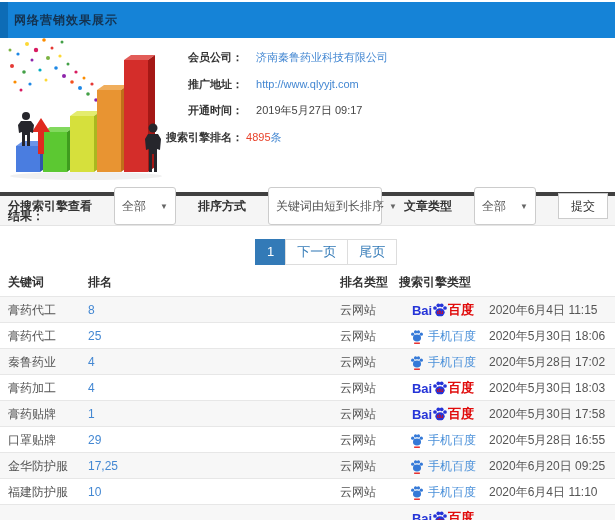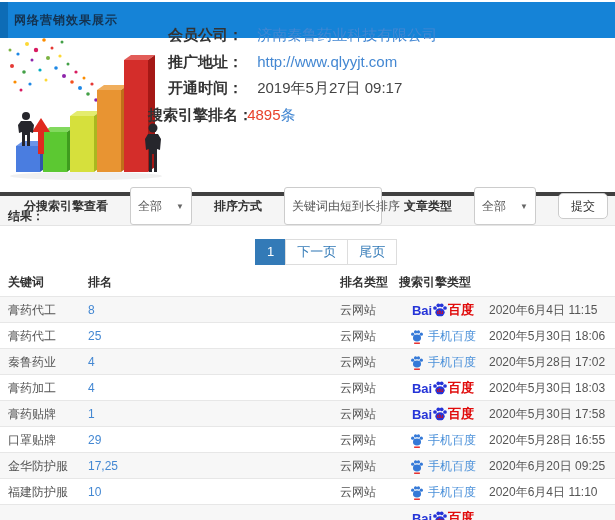--- a/index.html
+++ b/index.html
@@ -7,39 +7,39 @@
   body { font-family:"Liberation Sans","DejaVu Sans",sans-serif; background:#fff; color:#333; }
   .page { position:relative; width:615px; height:520px; overflow:hidden; background:#fff; }
 
   
   .titlebar { position:absolute; top:2px; left:0; width:615px; height:36px;
     background:linear-gradient(to right,#0d6cb6 0,#0d6cb6 8px,#1583d7 8px); display:flex; align-items:center; }
   .titlebar .title { margin-left:14px; font-size:12px; font-weight:bold; color:#14324f; letter-spacing:1px; }
 
   
   .illustration { position:absolute; left:2px; top:26px; }
-  .info-rows { position:absolute; left:148px; top:22px; font-size:15px; }
+  .info-rows { position:absolute; left:148px; top:44px; font-size:11px; }
   .info-row { height:26.5px; line-height:26.5px; white-space:nowrap; }
   .info-label { display:inline-block; width:95px; text-align:right; font-weight:bold; color:#333; }
   .info-value { margin-left:10px; color:#444; }
   a.link { color:#4387d2; text-decoration:none; }
   .count-red { color:#e8432c; }
   .count-unit { color:#4387d2; }
 
   
   .filter-bar { position:absolute; top:192px; left:0; width:615px; height:34px; background:#f5f5f5;
     border-top:4px solid #404040; border-bottom:1px solid #e4e4e4; display:flex; align-items:flex-end; font-size:12px; }
   .result-label { position:absolute; left:8px; font-weight:bold; color:#333; }
   .filter-controls { margin-left:auto; display:flex; align-items:center; gap:22px; padding-right:7px; }
   .filter-label { font-weight:bold; color:#333; white-space:nowrap; }
   .fake-select { height:26px; background:#fff; border:1px solid #ccc; border-radius:3px;
     display:flex; align-items:center; justify-content:space-between; padding:18px 7px; color:#555; cursor:pointer; white-space:nowrap; }
-  .w-sm { width:62px; } .w-lg { width:98px; }
+  .w-sm { width:62px; } .w-lg { width:114px; }
   .chevron { font-size:8px; color:#666; margin-left:5px; }
-  .submit-btn { height:26px; padding:0 12px; background:#fff; border:1px solid #ccc; border-radius:5px;
+  .submit-btn { height:26px; padding:0 12px; background:#fff; border:1px solid #ccc; border-radius:0;
     font-size:12px; color:#333; cursor:pointer; font-family:inherit; }
 
   
   .pagination { position:absolute; top:239px; left:255px; display:flex; font-size:13px; }
   .page-btn { height:26px; line-height:24px; padding:0 11px; border:1px solid #ddd; background:#fff;
     color:#337ab7; margin-left:-1px; cursor:pointer; }
   .page-btn.active { background:#337ab7; border-color:#337ab7; color:#fff; margin-left:0; }
 
   
   .table { position:absolute; top:268px; left:0; width:615px; font-size:12px; }

